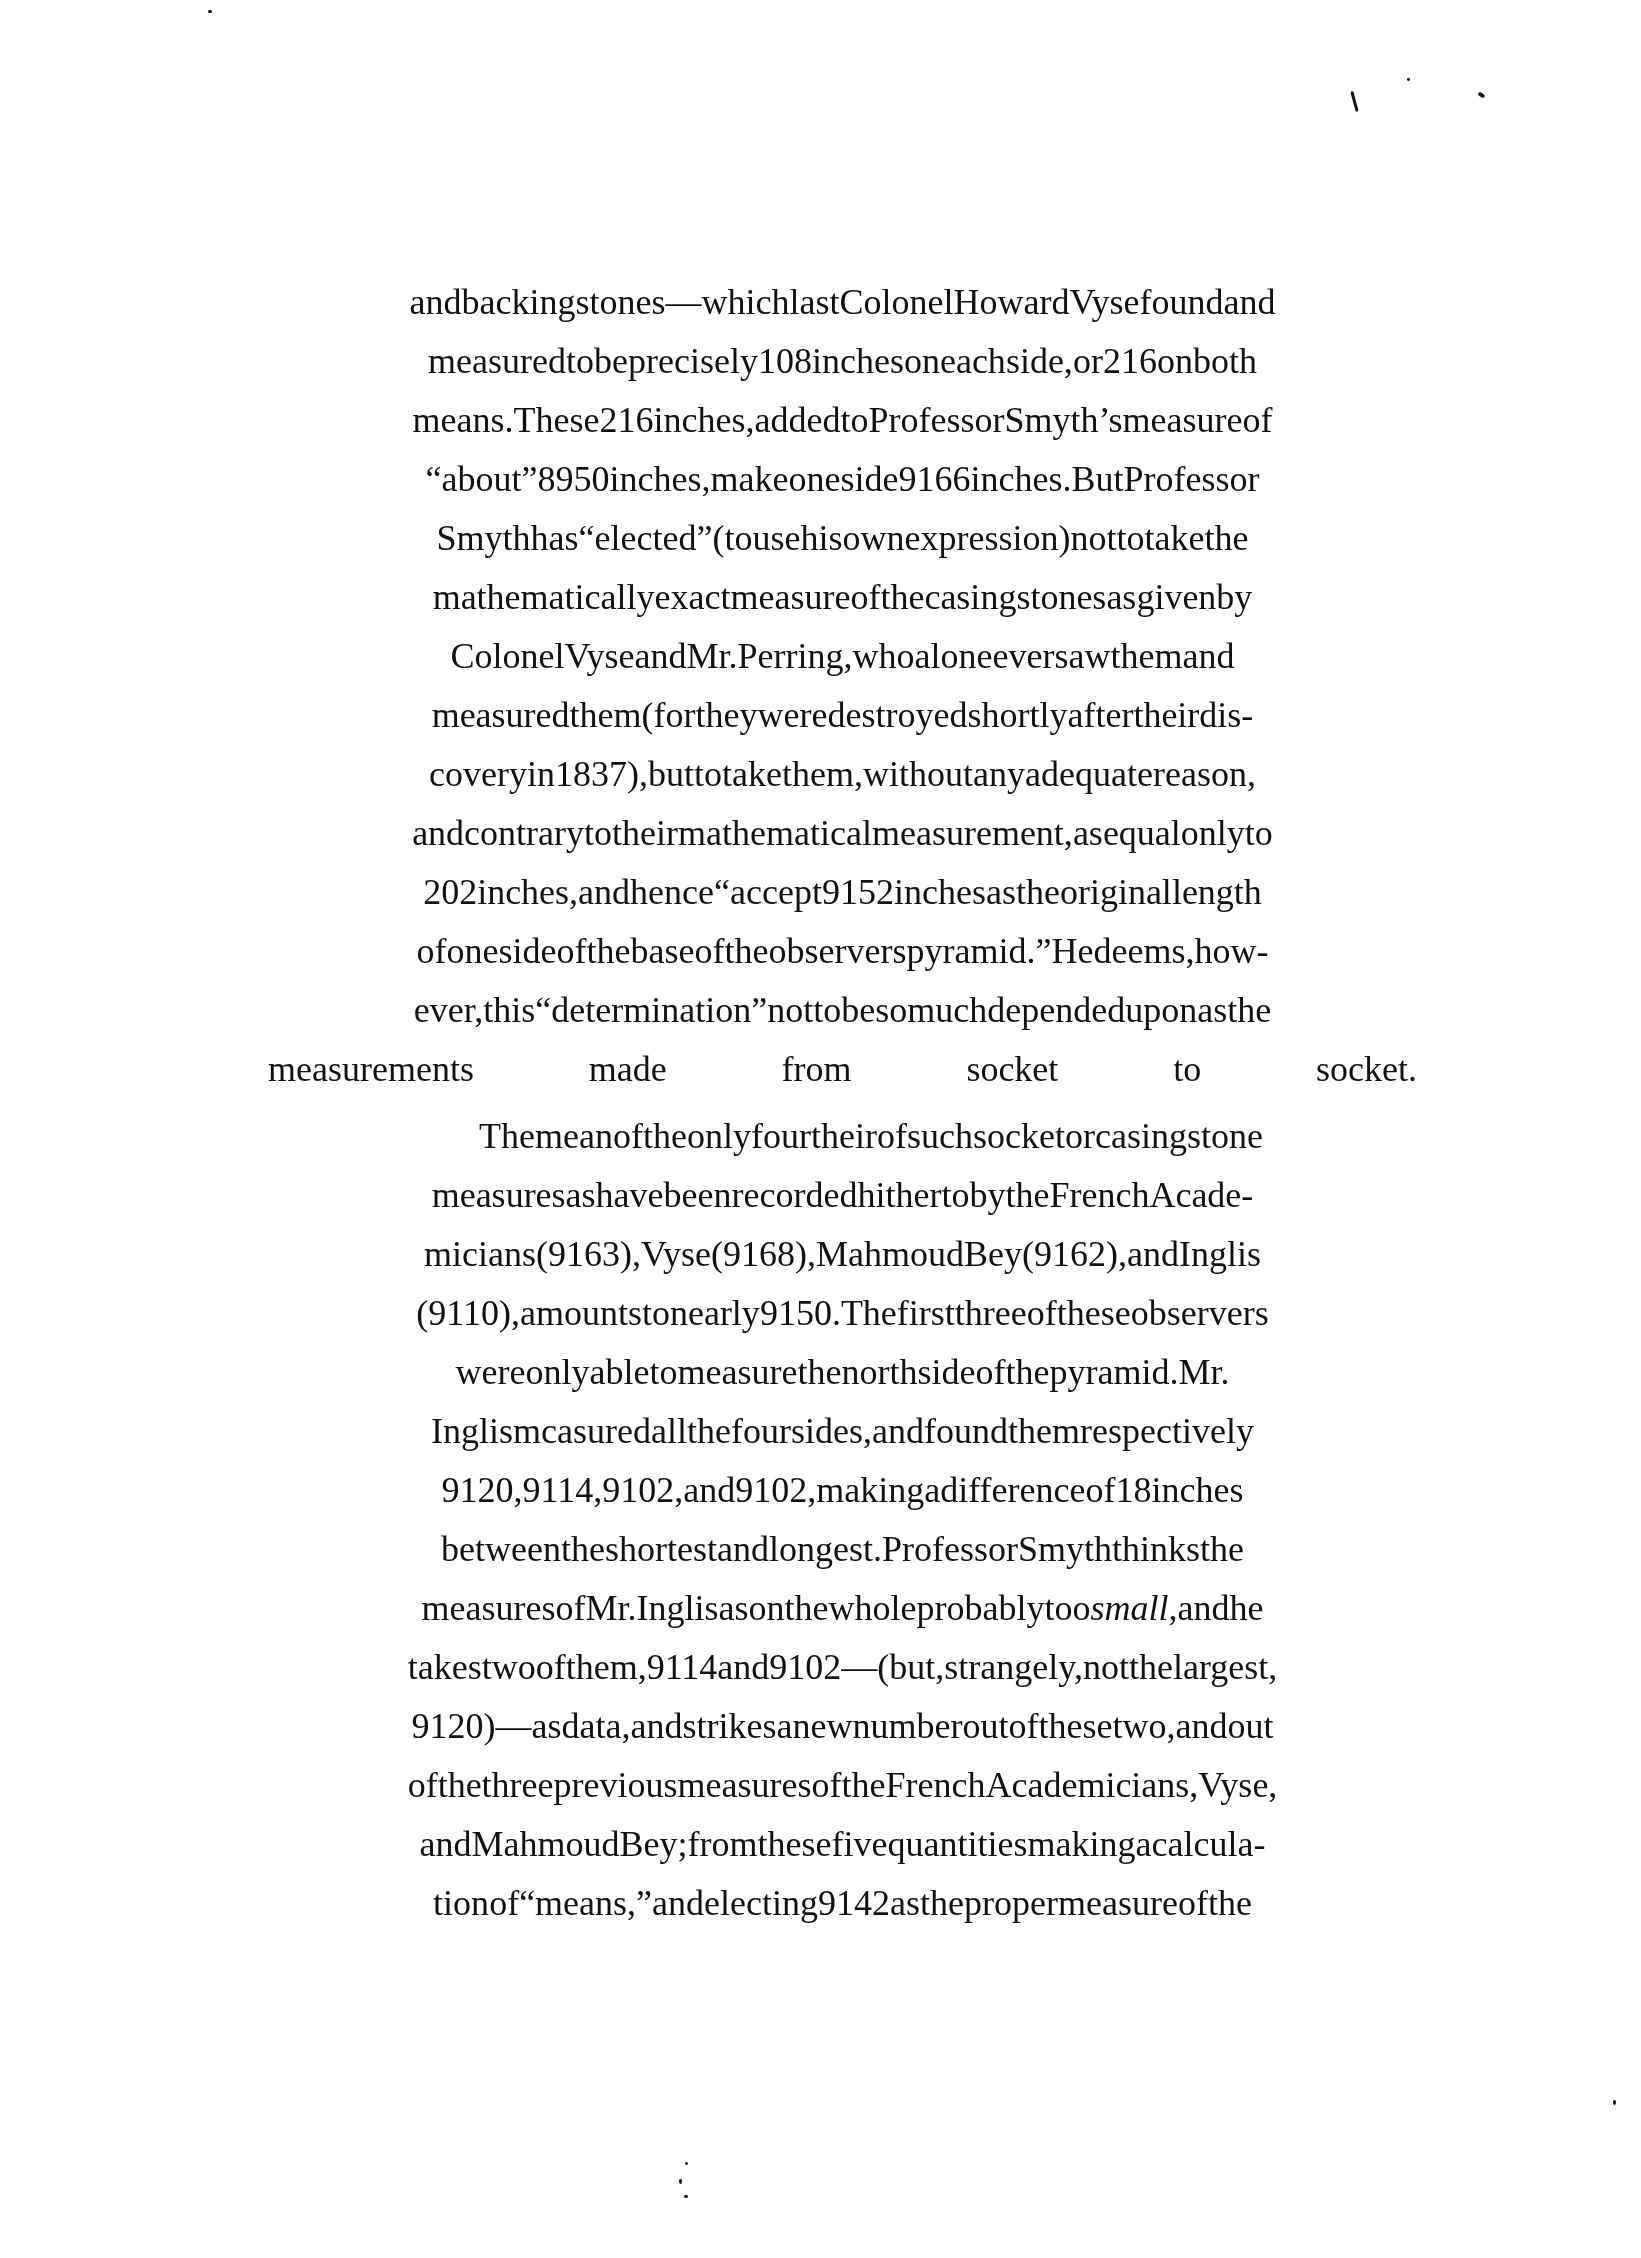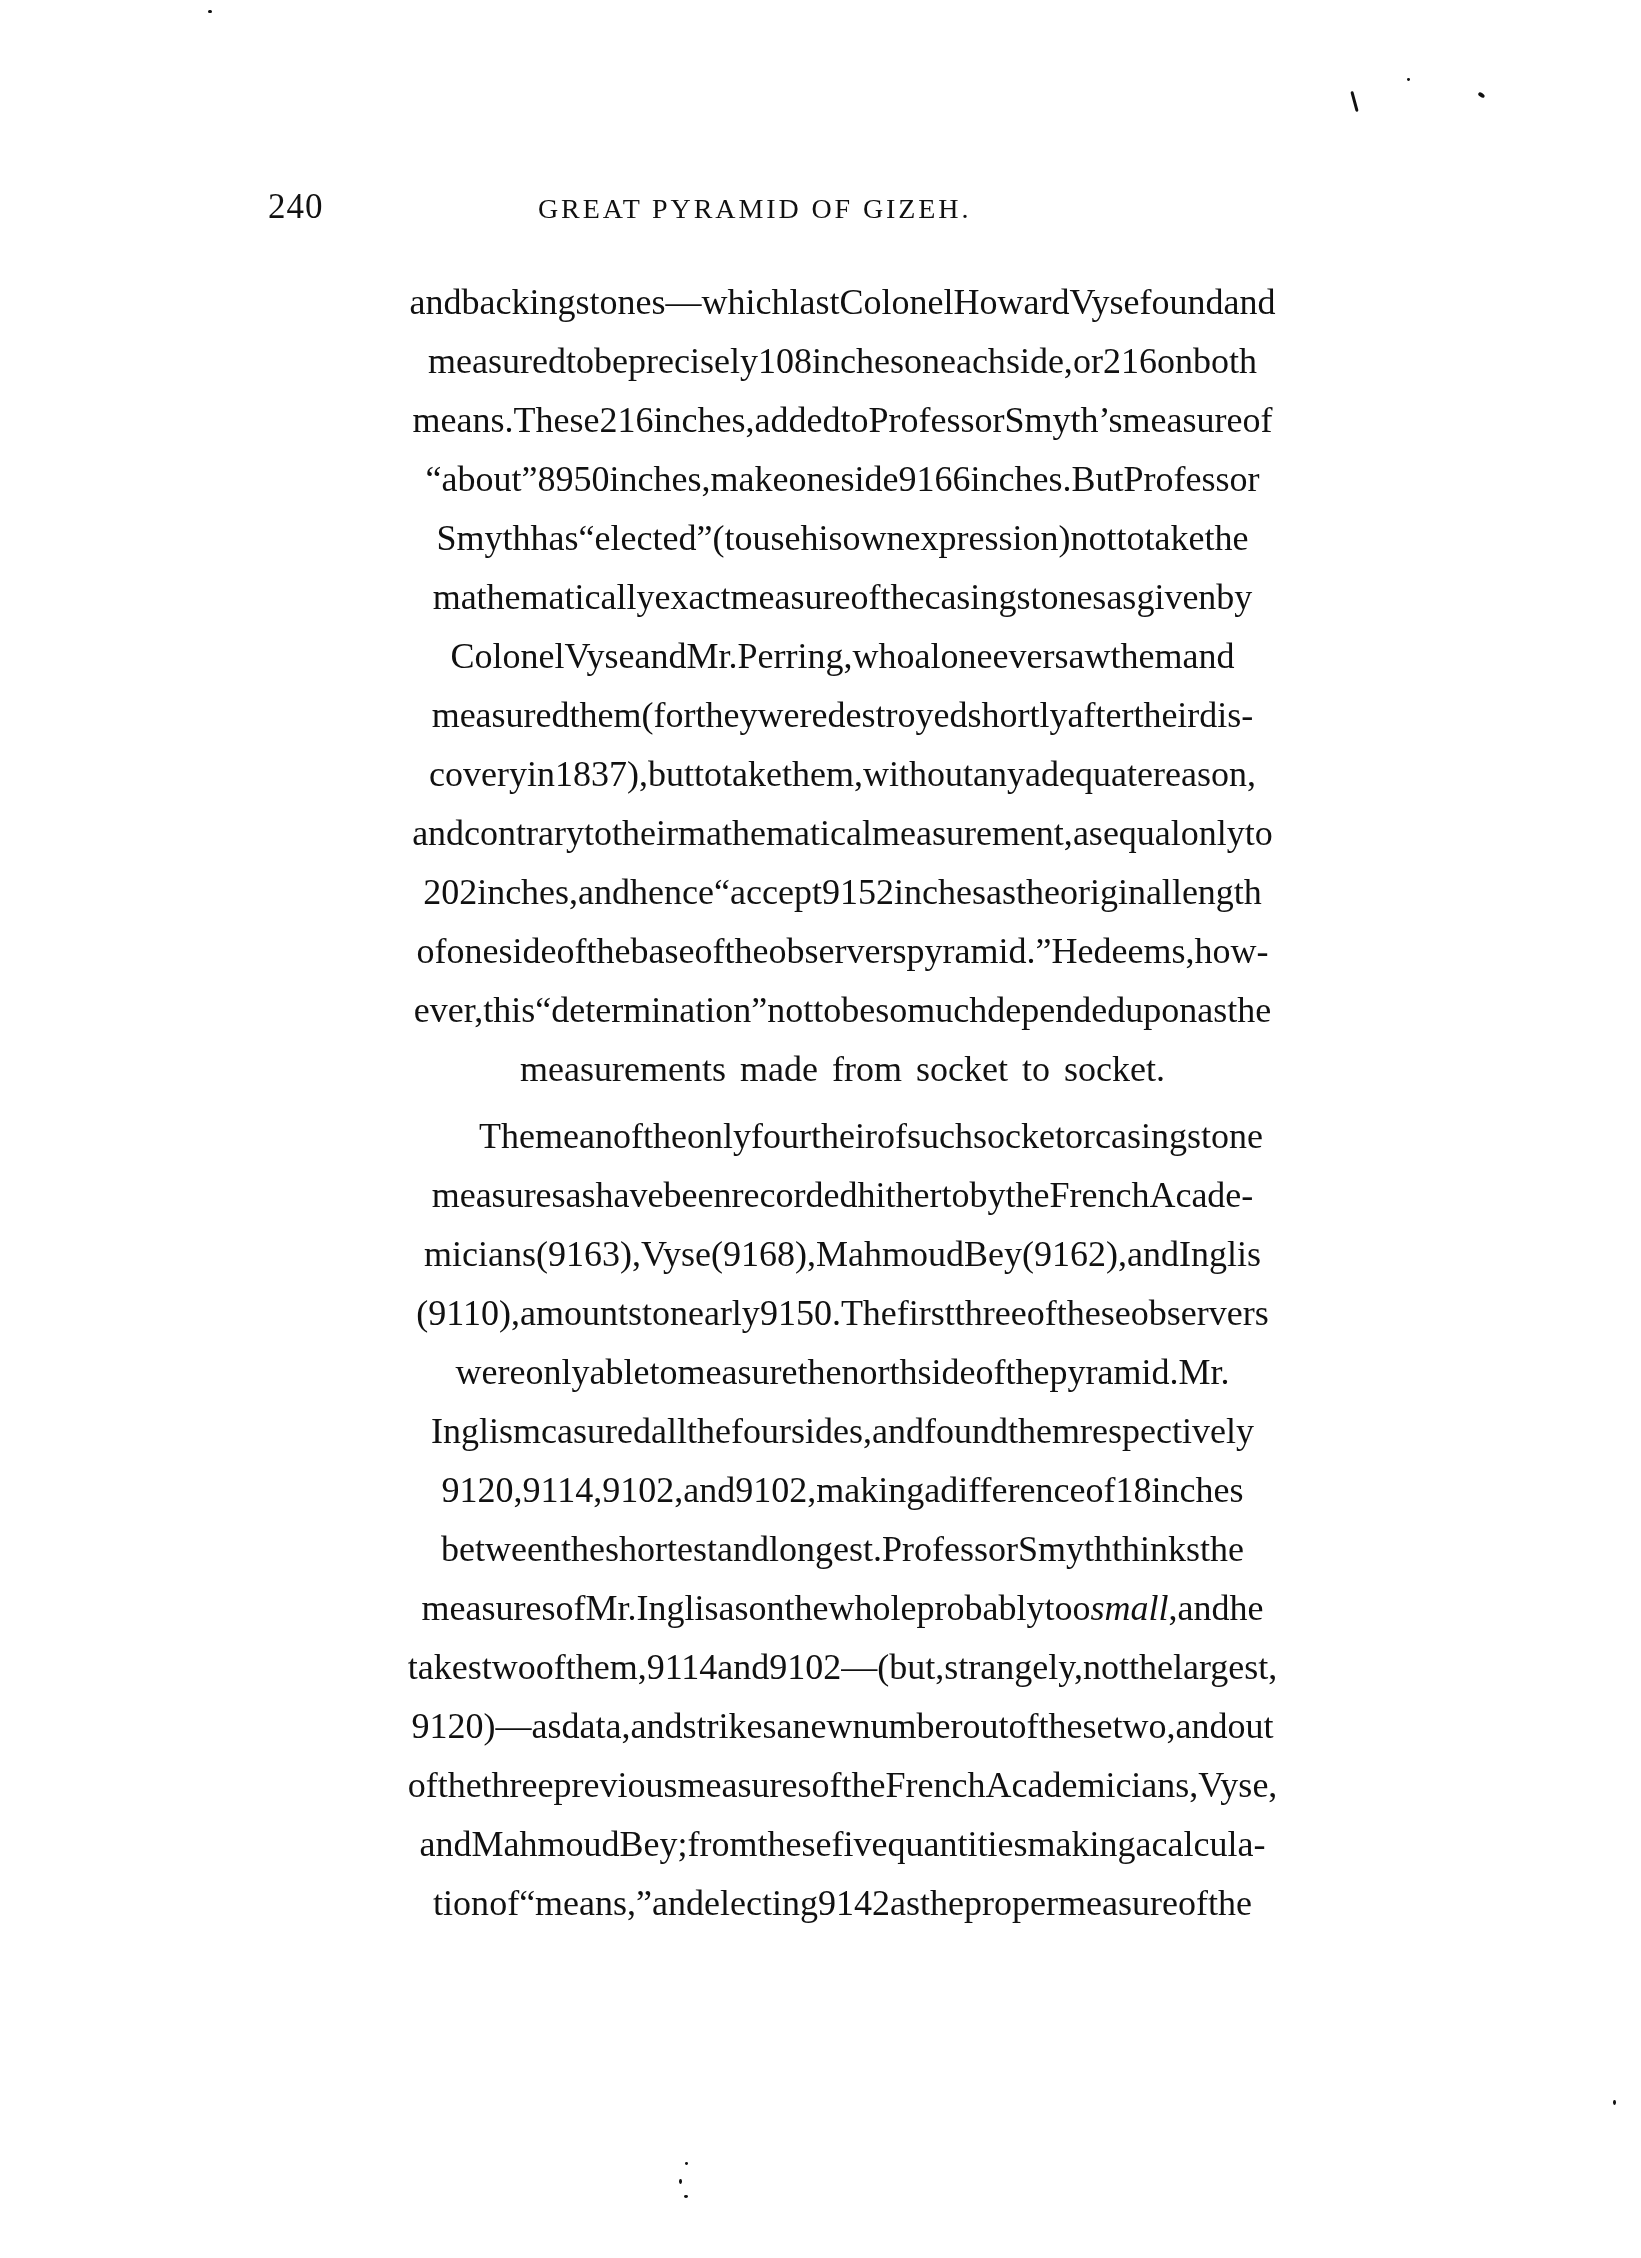--- a/index.html
+++ b/index.html
@@ -54,21 +54,21 @@
       height: 59px;
       line-height: 59px;
       font-size: 36px;
       text-align: justify;
       text-align-last: justify;
       white-space: nowrap;
       display: flex;
       justify-content: center;
     }
     .line.last {
-      justify-content: center;
+      justify-content: space-between;
       gap: 14px;
     }
     .line.indent {
       padding-left: 57px;
     }
     .line .w {
       display: inline-block;
     }
     .line em {
     }
@@ -79,24 +79,20 @@
       position: absolute;
       background: #111;
       border-radius: 50%;
     }
   </style>
 </head>
 <body>
 
 <div class="page">
 
-  <div class="header">
-    <span class="page-number">240</span>
-    <span class="running-head">GREAT PYRAMID OF GIZEH.</span>
-  </div>
 
   <div class="body-text" id="body-text">
       <div class="paragraph">
         <div class="line">
           <span class="w">and</span>
           <span class="w">backing</span>
           <span class="w">stones—which</span>
           <span class="w">last</span>
           <span class="w">Colonel</span>
           <span class="w">Howard</span>

